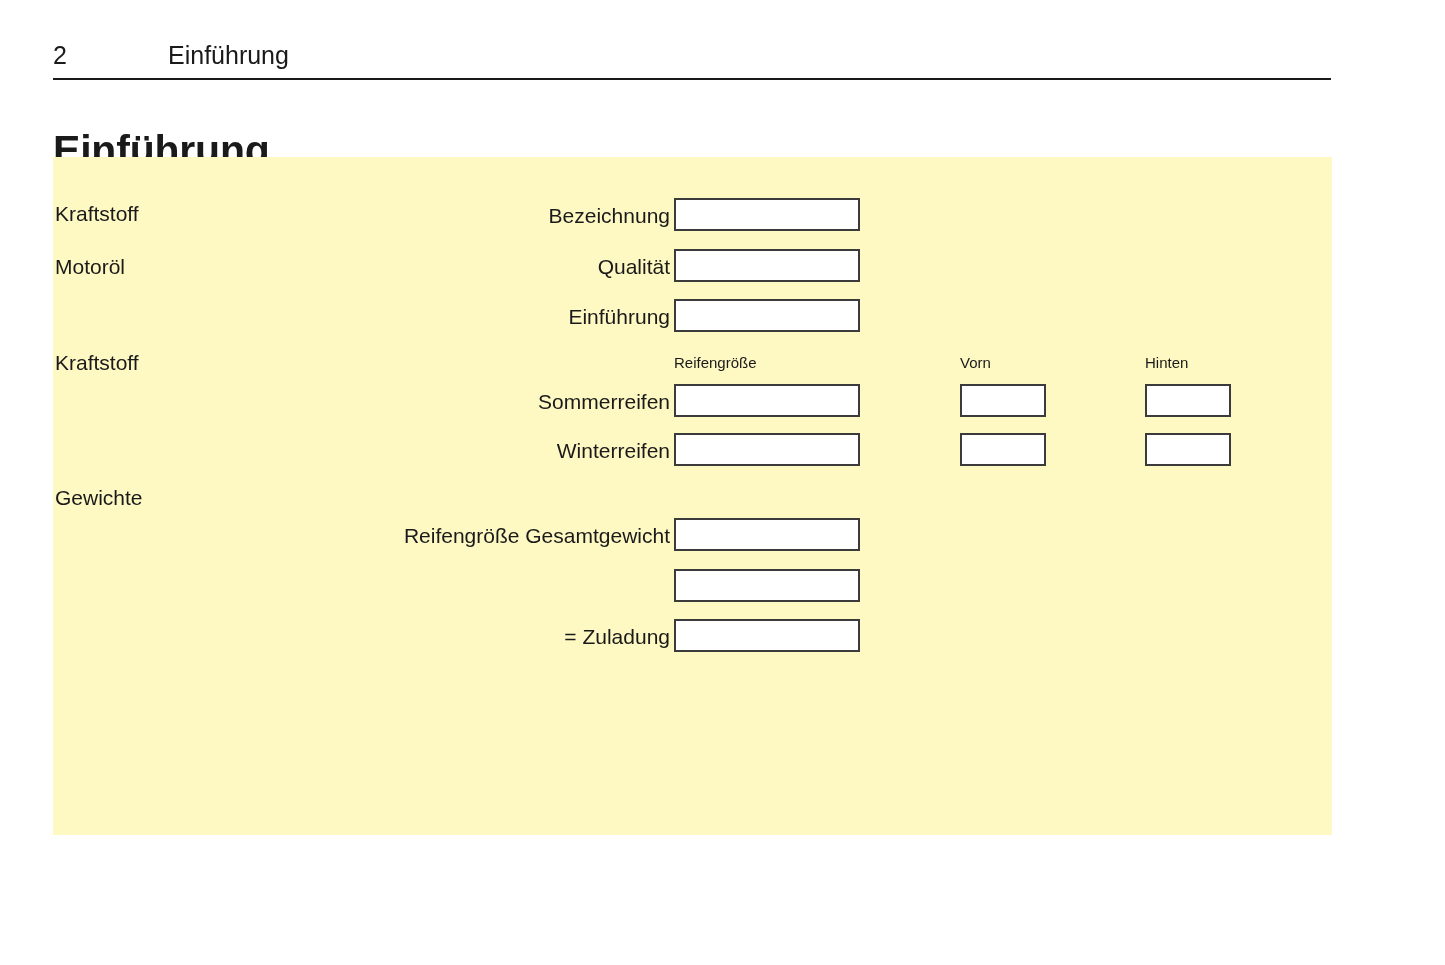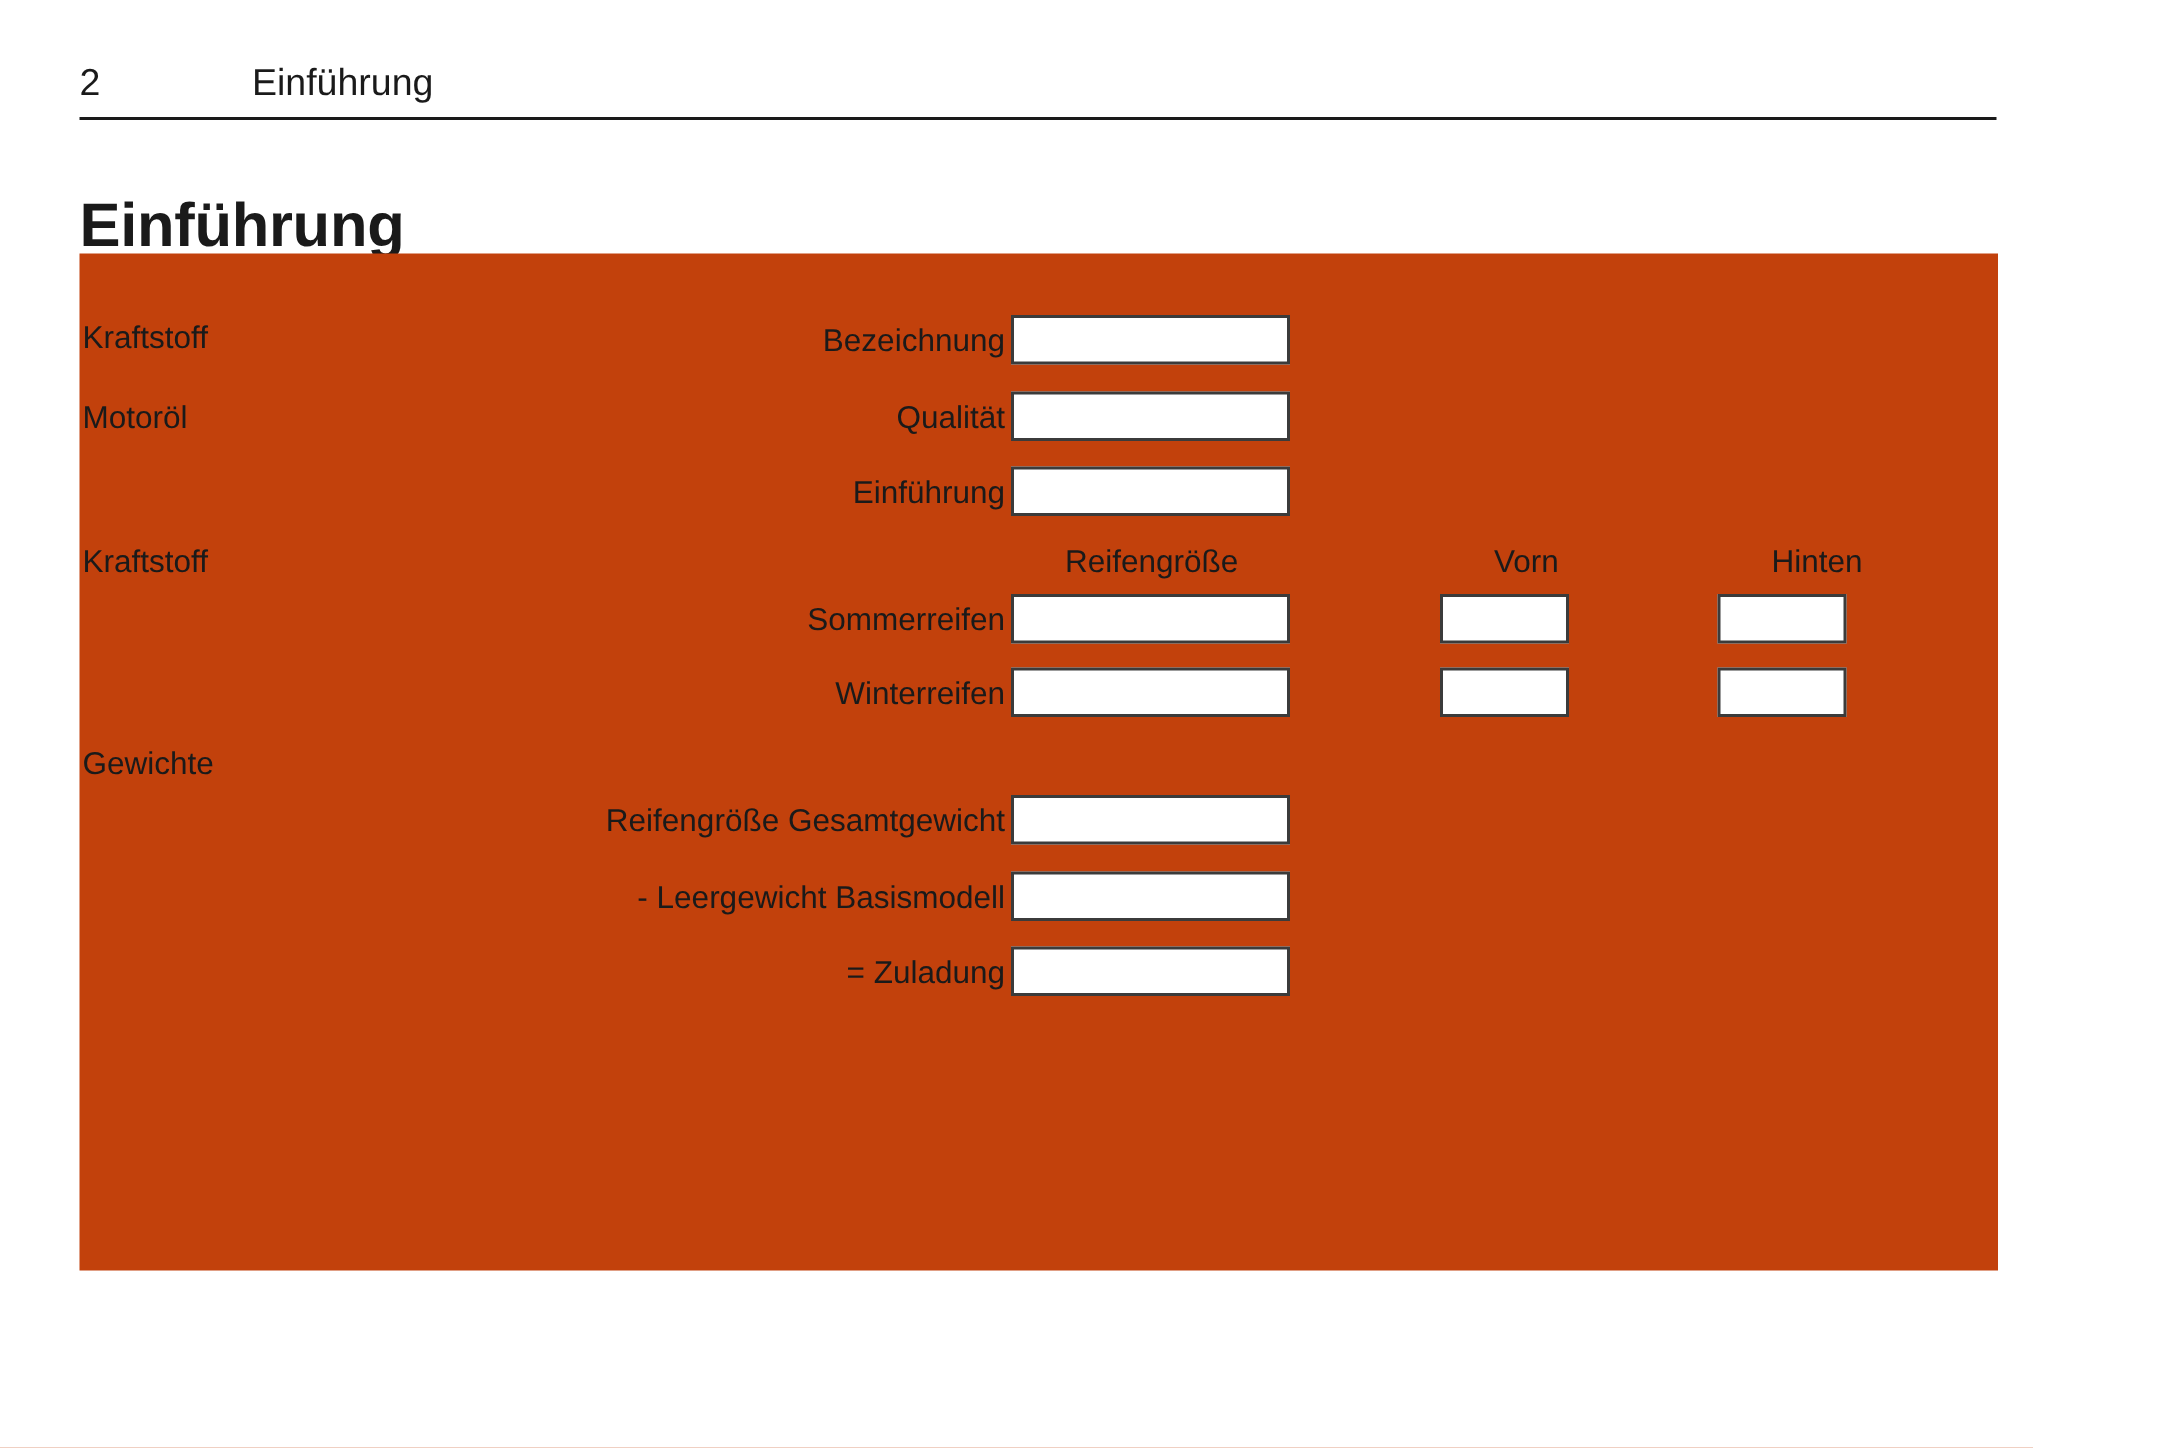--- a/index.html
+++ b/index.html
@@ -45,24 +45,24 @@
     top: 99px;
     font-size: 41px;
     line-height: 48px;
     letter-spacing: -0.2px;
   }
 
   
   .content-panel {
     position: absolute;
     left: 53px;
-    top: 169px;
+    top: 157px;
     width: 1279px;
     height: 678px;
-    background: #c2410c;
+    background: #fef9c3;
   }
 
   
   .section-label {
     position: absolute;
     left: 2px;
     font-size: 21px;
     line-height: 25px;
     white-space: nowrap;
   }
@@ -73,24 +73,23 @@
     right: 662px;          
     font-size: 21px;
     line-height: 25px;
     white-space: nowrap;
     text-align: right;
   }
 
   
   .col-header {
     position: absolute;
-    font-size: 21px;
+    font-size: 15px;
     line-height: 25px;
     white-space: nowrap;
-    margin-left: 36px;
   }
 
   
   .fieldbox {
     position: absolute;
     box-sizing: border-box;
     background: #ffffff;
     border: 2px solid #3b3b3b;
   }
   .fieldbox.wide {
@@ -146,19 +145,18 @@
   <input class="fieldbox narrow col-rear" style="top: 227px;" type="text" placeholder="">
 
   <div class="field-label" style="top:281px;">Winterreifen</div>
   <input class="fieldbox wide" style="top: 276px;" type="text" placeholder="">
   <input class="fieldbox narrow col-front" style="top: 276px;" type="text" placeholder="">
   <input class="fieldbox narrow col-rear" style="top: 276px;" type="text" placeholder="">
 
   <div class="field-label" style="top:366px;">Reifengröße Gesamtgewicht</div>
   <input class="fieldbox wide" style="top: 361px;" type="text" placeholder="">
 
-  <div class="field-label" style="top:417px;">- Leergewicht Basismodell</div>
   <input class="fieldbox wide" style="top: 412px;" type="text" placeholder="">
 
   <div class="field-label" style="top:467px;">= Zuladung</div>
   <input class="fieldbox wide" style="top: 462px;" type="text" placeholder="">
 
 </div>
 
 </body></html>

